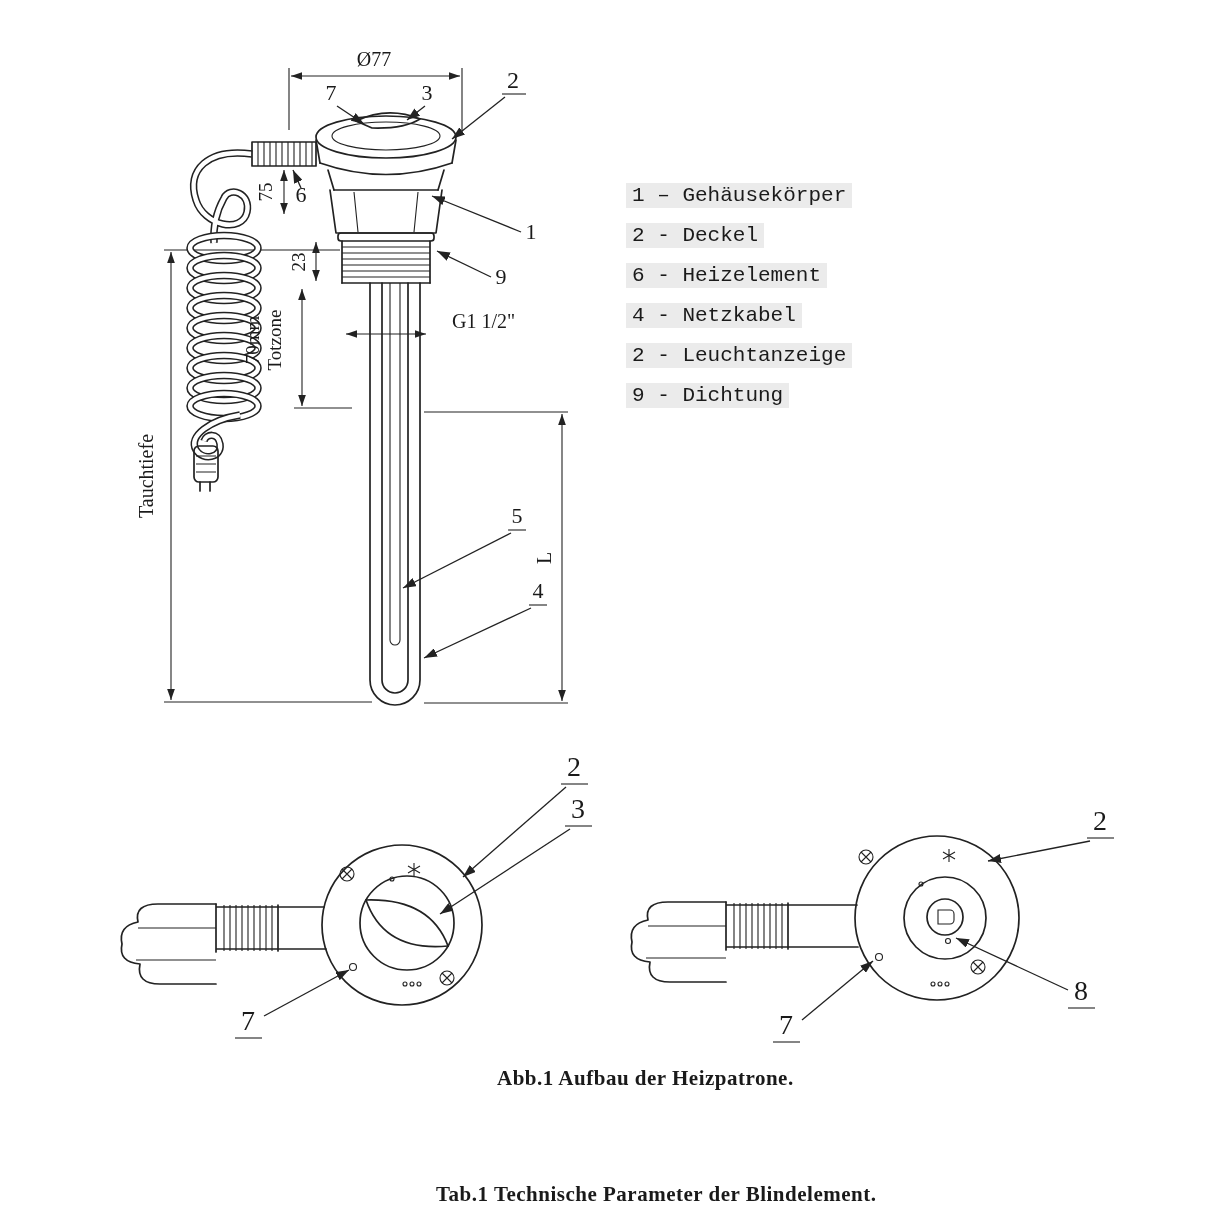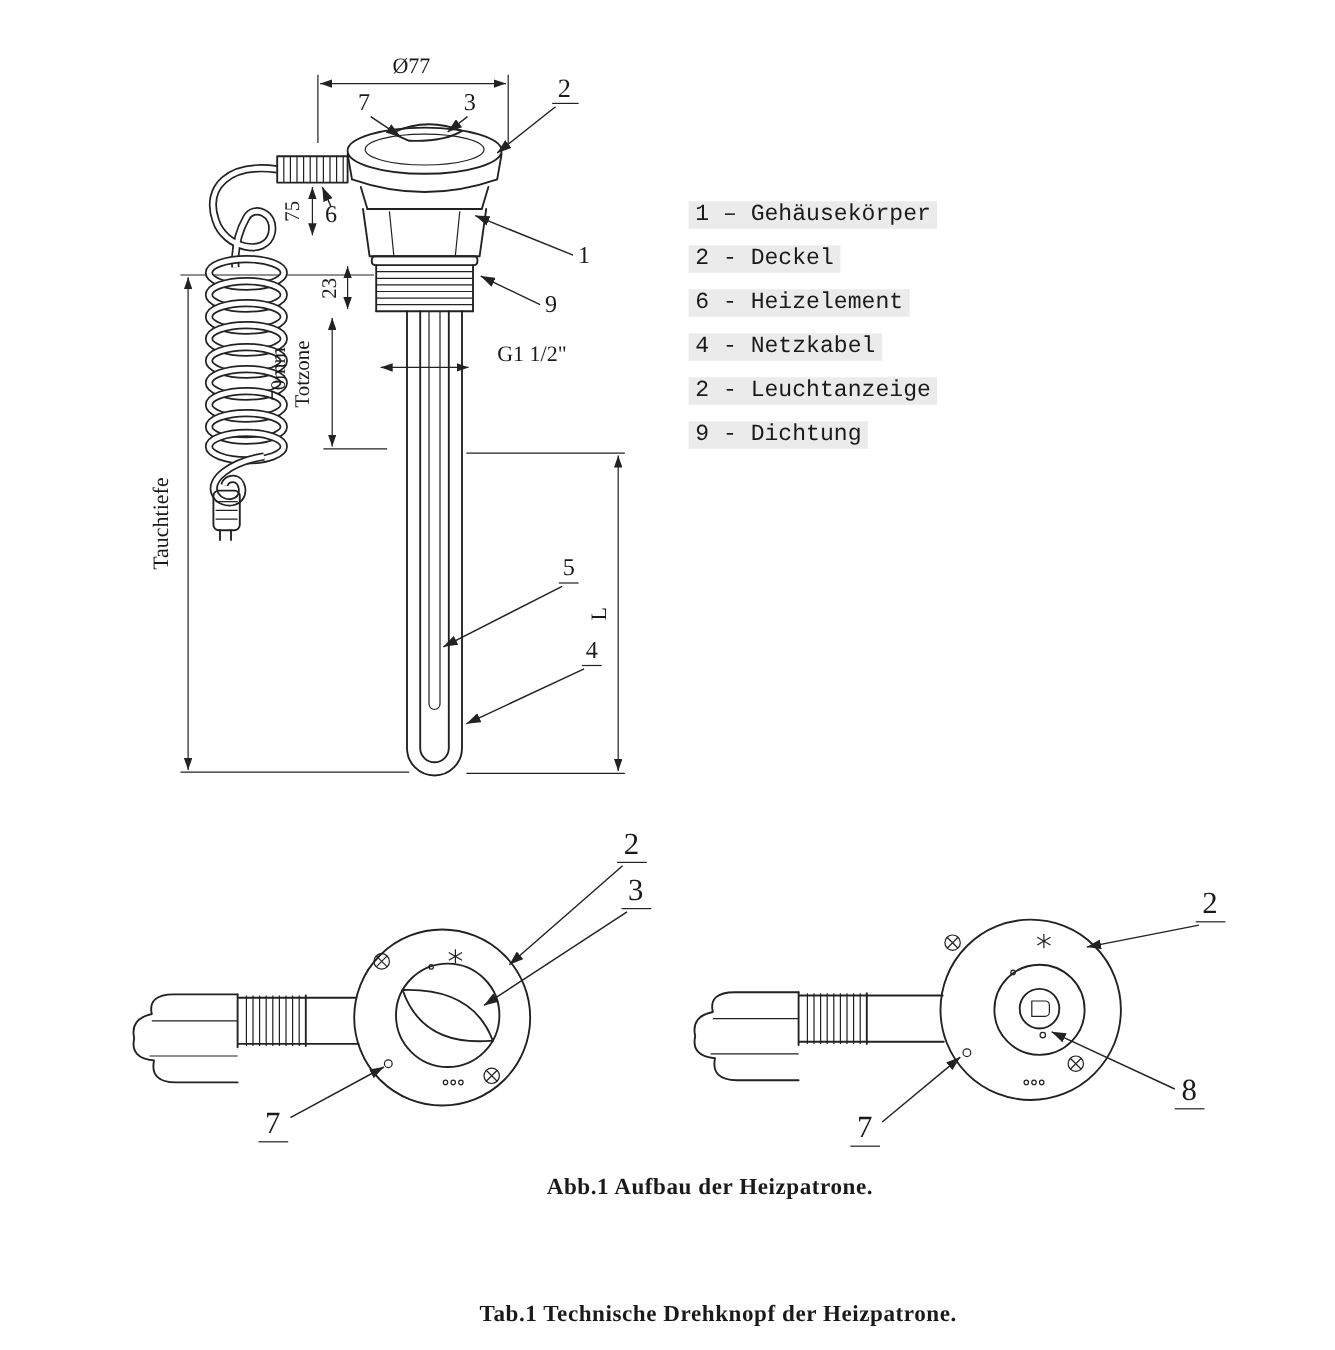--- a/index.html
+++ b/index.html
@@ -271,15 +271,15 @@
 <div class="legend">
   <div class="legend-item">1 – Gehäusekörper</div>
   <div class="legend-item">2 - Deckel</div>
   <div class="legend-item">6 - Heizelement</div>
   <div class="legend-item">4 - Netzkabel</div>
   <div class="legend-item">2 - Leuchtanzeige</div>
   <div class="legend-item">9 - Dichtung</div>
 </div>
 
 <div class="caption-fig">Abb.1 Aufbau der Heizpatrone.</div>
-<div class="caption-tab">Tab.1 Technische Drehknopf der Heizpatrone.</div>
+<div class="caption-tab">Tab.1 Technische Parameter der Blindelement.</div>
 
 </div>
 
 </body></html>

